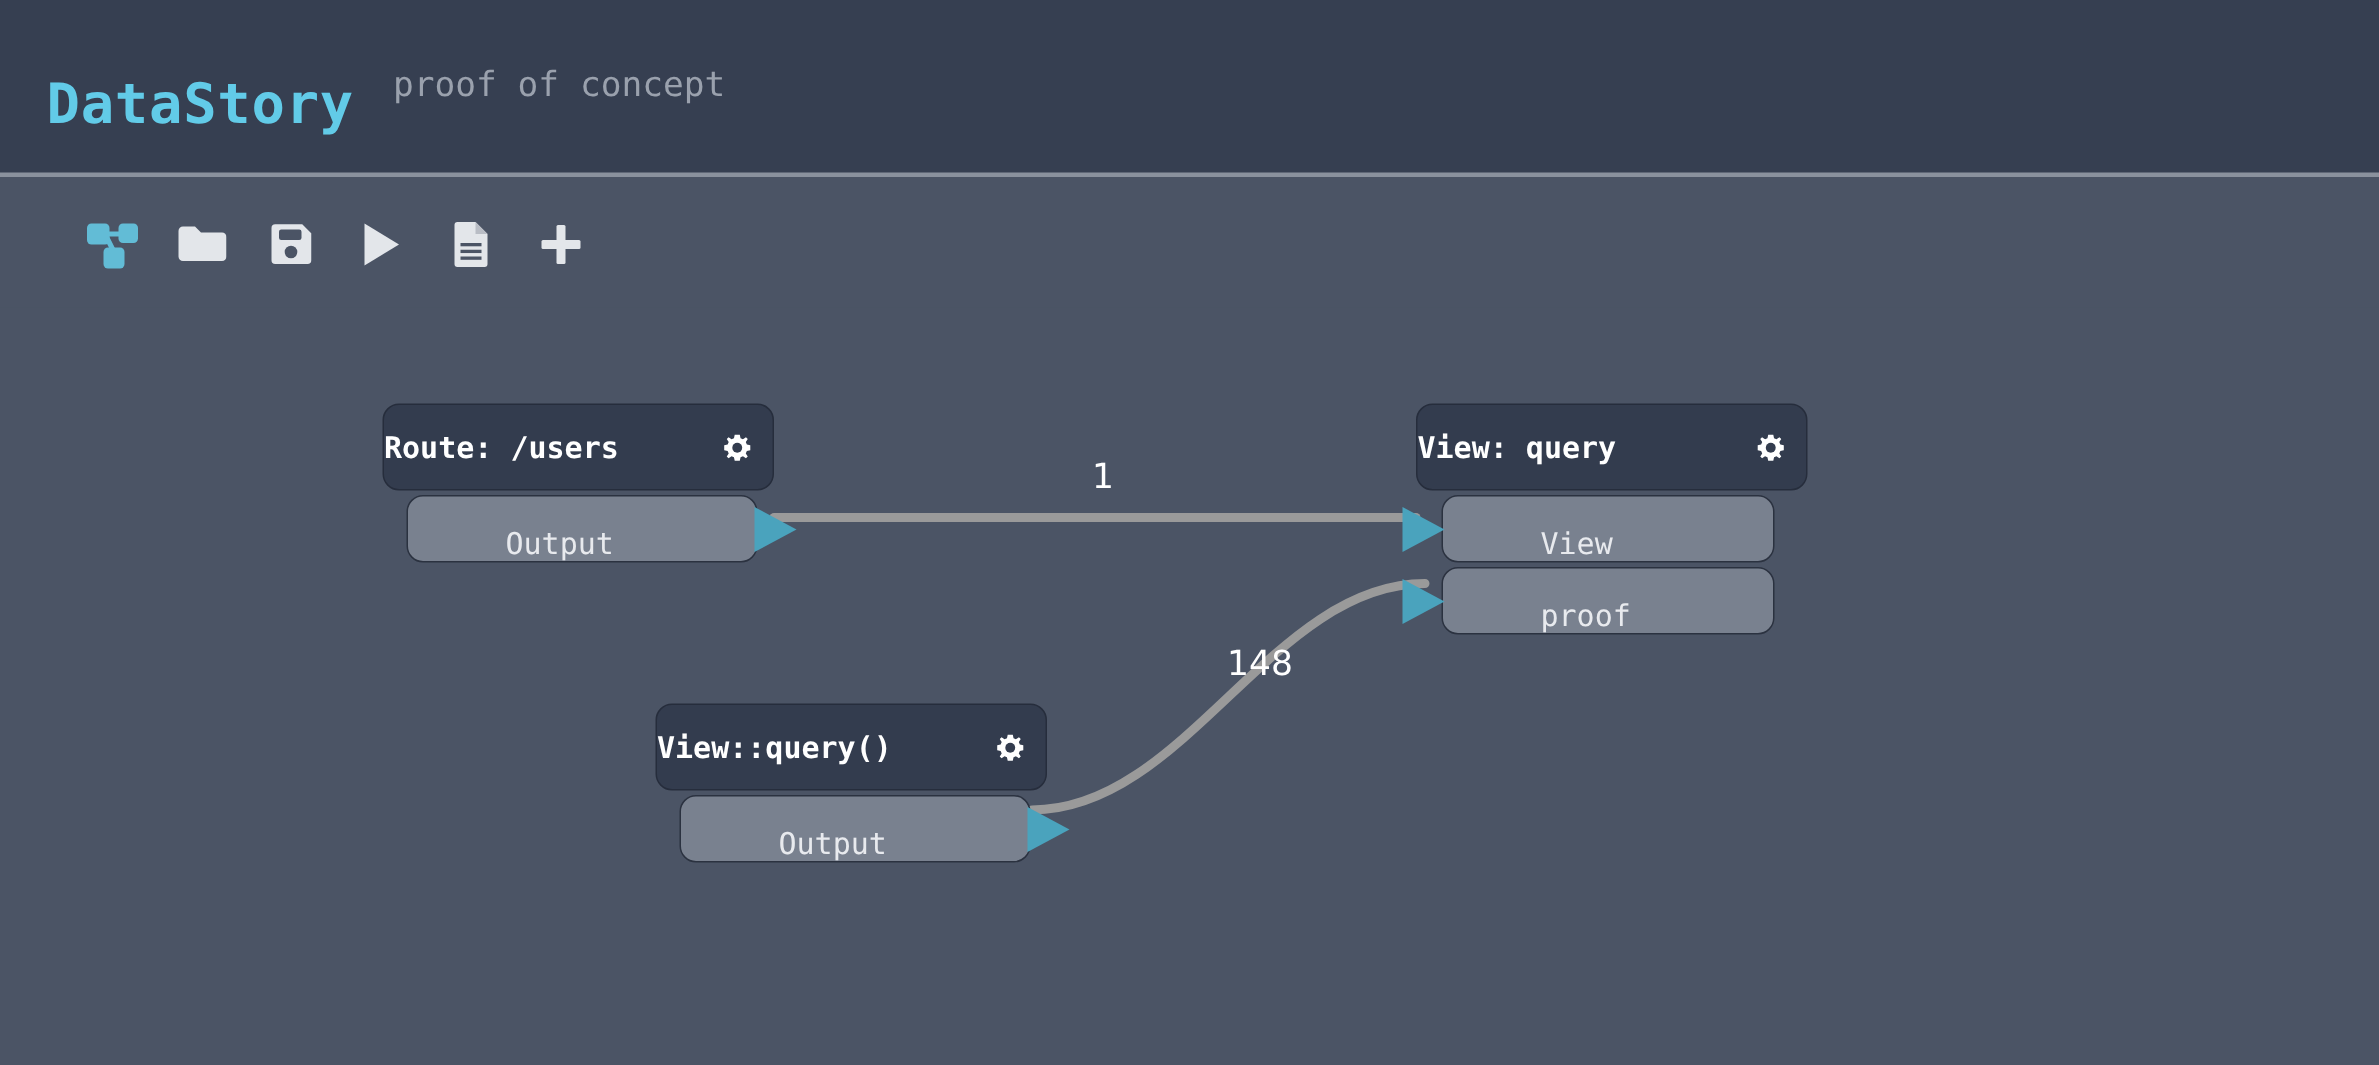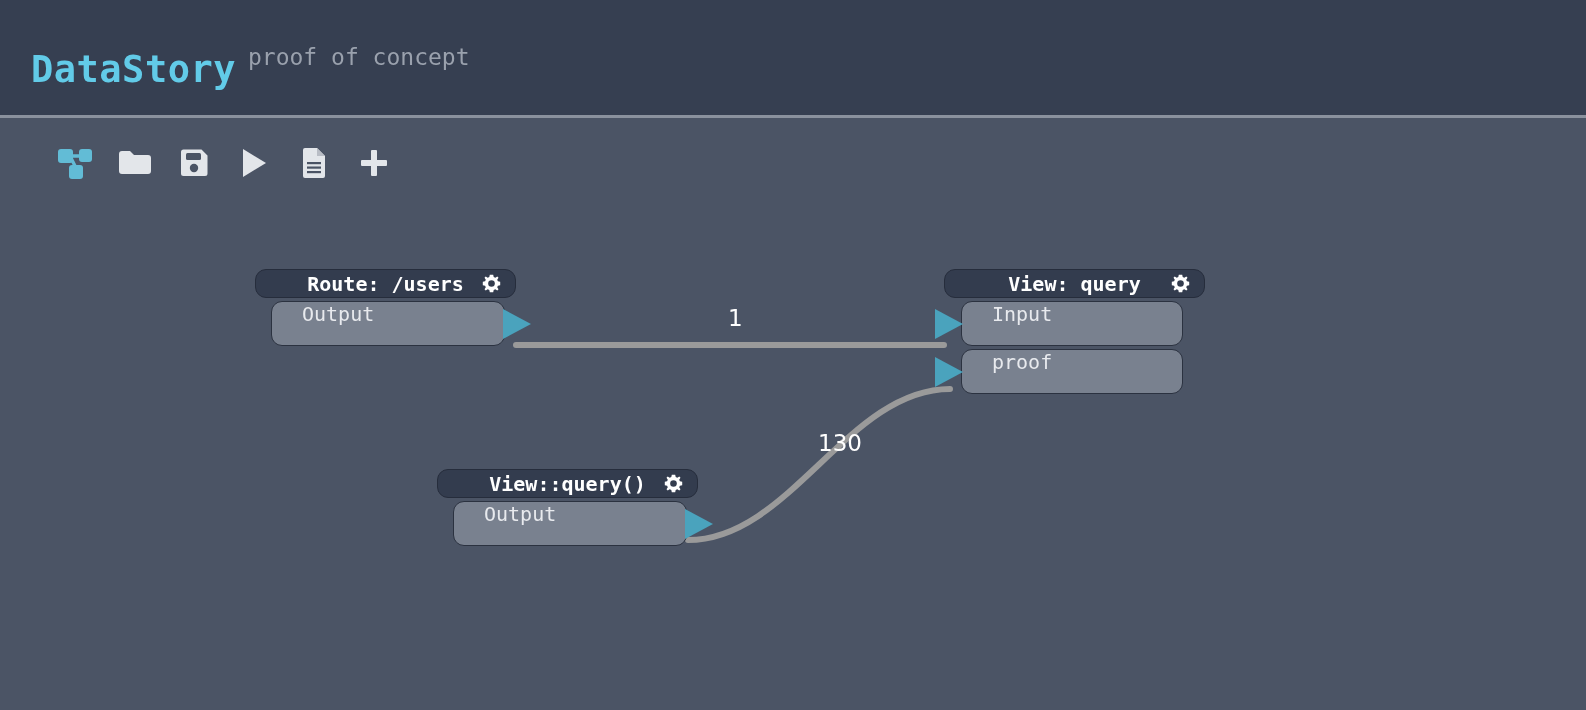--- a/index.html
+++ b/index.html
@@ -31,21 +31,21 @@
     font-size: 37px;
     font-weight: bold;
     color: #62cbe8;
     letter-spacing: 0.5px;
     line-height: 1;
   }
   #app-subtitle {
     font-family: "DejaVu Sans Mono", "Liberation Mono", monospace;
     font-size: 23px;
     color: #9aa1ad;
-    margin-left: 12px;
+    margin-left: 26px;
     line-height: 1;
   }
 
   
   #toolbar {
     position: absolute; left: 0; top: 121px;
     width: 1586px; height: 84px;
     display: flex; align-items: center;
     padding-left: 44px;
     gap: 0px;
@@ -72,28 +72,27 @@
     pointer-events: none;
   }
 
   
   .node {
     position: absolute;
     width: 261px;
   }
   .node-header {
     position: relative;
-    height: 29px;
+    height: 58px;
     margin: 0 0 0 0;
     background: #333c4e;
     border: 1.5px solid #262d3c;
     border-radius: 11px;
     display: flex;
     align-items: center;
-    justify-content: center;
     color: #ffffff;
     font-family: "DejaVu Sans Mono", "Liberation Mono", monospace;
     font-size: 20px;
     font-weight: bold;
     cursor: move;
     z-index: 3;
   }
   .node-header .title { letter-spacing: 0px; }
   .gear-btn {
     position: absolute;
@@ -105,25 +104,26 @@
   }
   .ports { position: relative; margin-top: 3px; }
   .port-row {
     position: relative;
     height: 45px;
     margin-bottom: 3px;
     background: #79818f;
     border: 1.5px solid #2b3240;
     border-radius: 11px;
     display: flex;
-    align-items: flex-start;
+    align-items: flex-end;
     color: #e8eaee;
     font-family: "DejaVu Sans Mono", "Liberation Mono", monospace;
     font-size: 20px;
     cursor: pointer;
+    padding-left: 35px;
   }
   .port-row .port-label { margin-left: 30px; }
   .port-row.in  { margin-left: 17px; width: 222px; }
   .port-row.out { margin-left: 16px; width: 234px; }
 
   
   .conn {
     position: absolute;
     top: 50%;
     width: 0; height: 0;
@@ -225,21 +225,21 @@
   </div>
 
   <div id="canvas" style="background: rgb(75, 84, 101);">
 
     <svg id="edge-layer" width="1586" height="505" viewBox="0 0 1586 505">
       <path id="edge-0" fill="none" stroke="#9a9a9a" stroke-width="6" stroke-linecap="round" d="M 516 140 L 944 140"></path>
       <path id="edge-1" fill="none" stroke="#9a9a9a" stroke-width="6" stroke-linecap="round" d="M 688 335 C 790 335 848 184 950 184"></path>
     </svg>
 
     <div class="edge-label" id="edge-label-0" style="left: 728px; top: 100px;">1</div>
-    <div class="edge-label" id="edge-label-1" style="left: 818px; top: 225px;">130</div>
+    <div class="edge-label" id="edge-label-1" style="left: 818px; top: 225px;">148</div>
 
     <div class="node" id="node-route" style="left: 255px; top: 64px;">
       <div class="node-header" style="background: rgb(51, 60, 78);">
         <span class="title">Route: /users</span>
         <span class="gear-btn">
           <svg width="19" height="19" viewBox="0 0 19 19">
             <path fill="#ffffff" d="M9.5 0.8 L11.2 0.8 L11.7 3.1 L13.3 3.8 L15.3 2.5 L16.5 3.7 L15.2 5.7 L15.9 7.3 L18.2 7.8 L18.2 9.5 L18.2 11.2 L15.9 11.7 L15.2 13.3 L16.5 15.3 L15.3 16.5 L13.3 15.2 L11.7 15.9 L11.2 18.2 L9.5 18.2 L7.8 18.2 L7.3 15.9 L5.7 15.2 L3.7 16.5 L2.5 15.3 L3.8 13.3 L3.1 11.7 L0.8 11.2 L0.8 9.5 L0.8 7.8 L3.1 7.3 L3.8 5.7 L2.5 3.7 L3.7 2.5 L5.7 3.8 L7.3 3.1 L7.8 0.8 Z"></path>
             <circle cx="9.5" cy="9.5" r="3.3" fill="#333c4e"></circle>
           </svg>
         </span>
@@ -258,21 +258,21 @@
         <span class="gear-btn">
           <svg width="19" height="19" viewBox="0 0 19 19">
             <path fill="#ffffff" d="M9.5 0.8 L11.2 0.8 L11.7 3.1 L13.3 3.8 L15.3 2.5 L16.5 3.7 L15.2 5.7 L15.9 7.3 L18.2 7.8 L18.2 9.5 L18.2 11.2 L15.9 11.7 L15.2 13.3 L16.5 15.3 L15.3 16.5 L13.3 15.2 L11.7 15.9 L11.2 18.2 L9.5 18.2 L7.8 18.2 L7.3 15.9 L5.7 15.2 L3.7 16.5 L2.5 15.3 L3.8 13.3 L3.1 11.7 L0.8 11.2 L0.8 9.5 L0.8 7.8 L3.1 7.3 L3.8 5.7 L2.5 3.7 L3.7 2.5 L5.7 3.8 L7.3 3.1 L7.8 0.8 Z"></path>
             <circle cx="9.5" cy="9.5" r="3.3" fill="#333c4e"></circle>
           </svg>
         </span>
       </div>
       <div class="ports">
         <div class="port-row in" style="background: rgb(121, 129, 143);">
           <span class="conn in-conn" style="border-left-color: rgb(74, 163, 189);"></span>
-          <span class="port-label">Input</span>
+          <span class="port-label">View</span>
         </div>
         <div class="port-row in" style="background: rgb(121, 129, 143);">
           <span class="conn in-conn" style="border-left-color: rgb(74, 163, 189);"></span>
           <span class="port-label">proof</span>
         </div>
       </div>
     </div>
 
     <div class="node" id="node-query" style="left: 437px; top: 264px;">
       <div class="node-header" style="background: rgb(51, 60, 78);">

